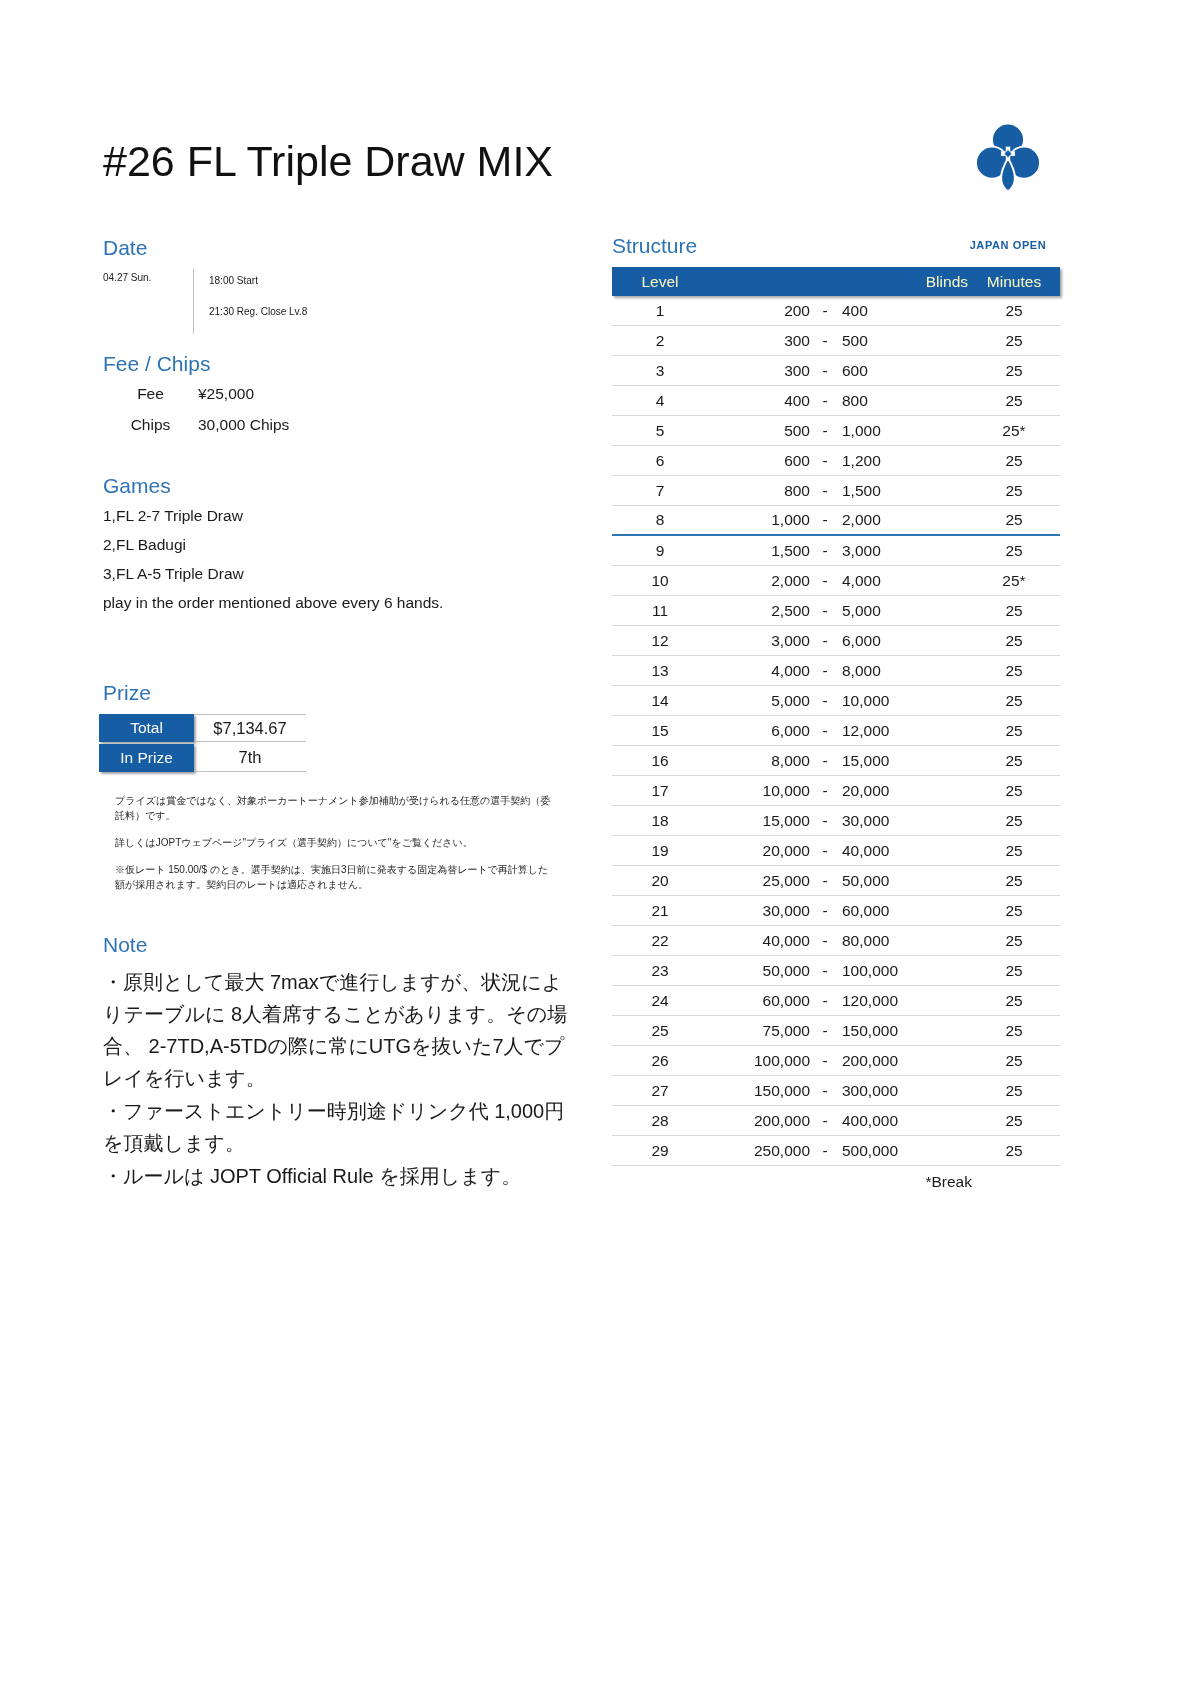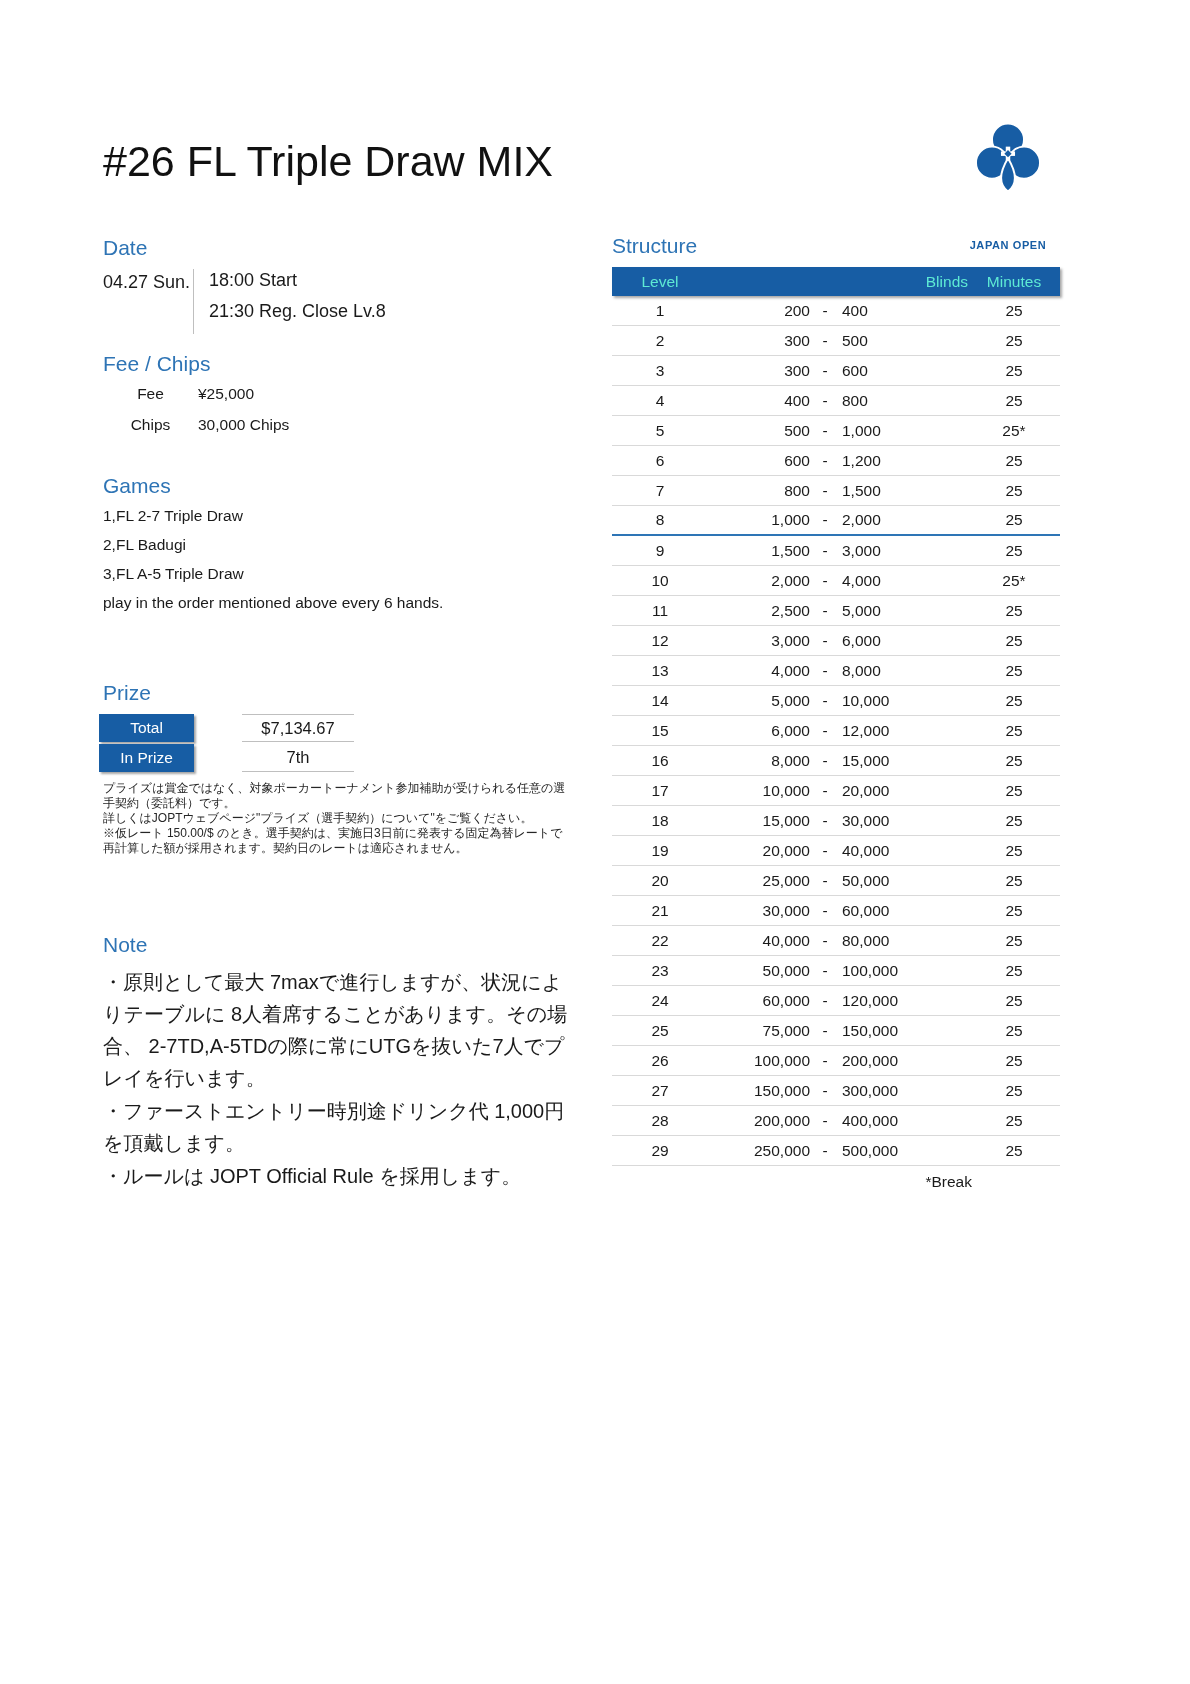--- a/index.html
+++ b/index.html
@@ -17,67 +17,67 @@
     font-family:"Liberation Sans", sans-serif;color:var(--ink);
     overflow:hidden;
   }
   .abs{position:absolute;}
   .page-title{left:103px;top:138px;font-size:43px;line-height:46px;font-weight:400;color:#111;text-align:center;}
 
   .sec-heading{font-size:21px;line-height:24px;color:var(--heading);font-weight:400;margin:0 0 9px 0;}
 
   
   .date-sec{left:103px;top:236px;width:430px;}
-  .date-block{display:flex;align-items:stretch;font-size:18px;}
+  .date-block{display:flex;align-items:stretch;font-size:10px;}
   .date-day{width:90px;padding-top:3px;}
   .date-sep{width:1px;background:var(--grayline);margin-right:15px;min-height:62px;}
   .date-time{margin:3px 0 14px 0;line-height:17px;}
 
   
   .fee-sec{left:103px;top:352px;width:430px;}
   .kv-row{display:flex;font-size:15.5px;margin-bottom:14px;line-height:17px;text-align:center;}
   .kv-label{width:95px;}
 
   
   .games-sec{left:103px;top:474px;width:470px;}
   .game-item{font-size:15.5px;line-height:17px;margin-bottom:12px;}
   .games-note{font-size:15.5px;line-height:17px;}
 
   
   .prize-sec{left:99px;top:657px;width:320px;}
   .prize-sec .sec-heading{margin-left:4px;margin-top:24px;}
-  .prize-row{display:flex;height:28px;margin-bottom:2px;gap:48px;}
+  .prize-row{display:flex;height:28px;margin-bottom:2px;}
   .prize-label{
     width:95px;background:var(--brand);color:#fff;font-size:15.5px;
     display:flex;align-items:center;justify-content:center;
     box-shadow:1.5px 1.5px 2px rgba(0,0,0,0.35);
   }
   .prize-value{
     width:112px;font-size:16.5px;display:flex;align-items:center;justify-content:center;
     border-bottom:1px solid var(--grayline);
   }
   .prize-row:first-of-type .prize-value{border-top:1px solid var(--grayline);}
 
   
   .fine-sec{left:103px;top:781px;width:465px;}
-  .fine-line{margin:0;font-size:12px;line-height:15px;color:#262626;}
+  .fine-line{margin:12px;font-size:10px;line-height:15px;color:#262626;}
 
   
   .note-sec{left:103px;top:933px;width:472px;}
   .note-line{margin:0 0 1px 0;font-size:20px;line-height:32px;}
 
   
   .structure-sec{left:612px;top:234px;width:448px;}
   .shead,.srow{
     display:grid;
     grid-template-columns:96px 104px 26px 130px 1fr;
     align-items:center;
   }
   .shead{
-    height:29px;background:var(--brand);color:#5eead4;font-size:15.5px;
+    height:29px;background:var(--brand);color:#fef9c3;font-size:15.5px;
     box-shadow:2px 2px 2.5px rgba(0,0,0,0.35);
     position:relative;z-index:2;
   }
   .shead .h-level{grid-column:1;text-align:center;}
   .shead .h-blinds{grid-column:2 / 5;text-align:right;}
   .shead .h-min{grid-column:5;text-align:center;}
   .srow{height:30px;font-size:15.5px;border-bottom:1px solid var(--rowline);}
   .srow.regclose{border-bottom:2px solid var(--regline);}
   .c-level{text-align:center;}
   .c-sb{text-align:right;padding-right:2px;}

